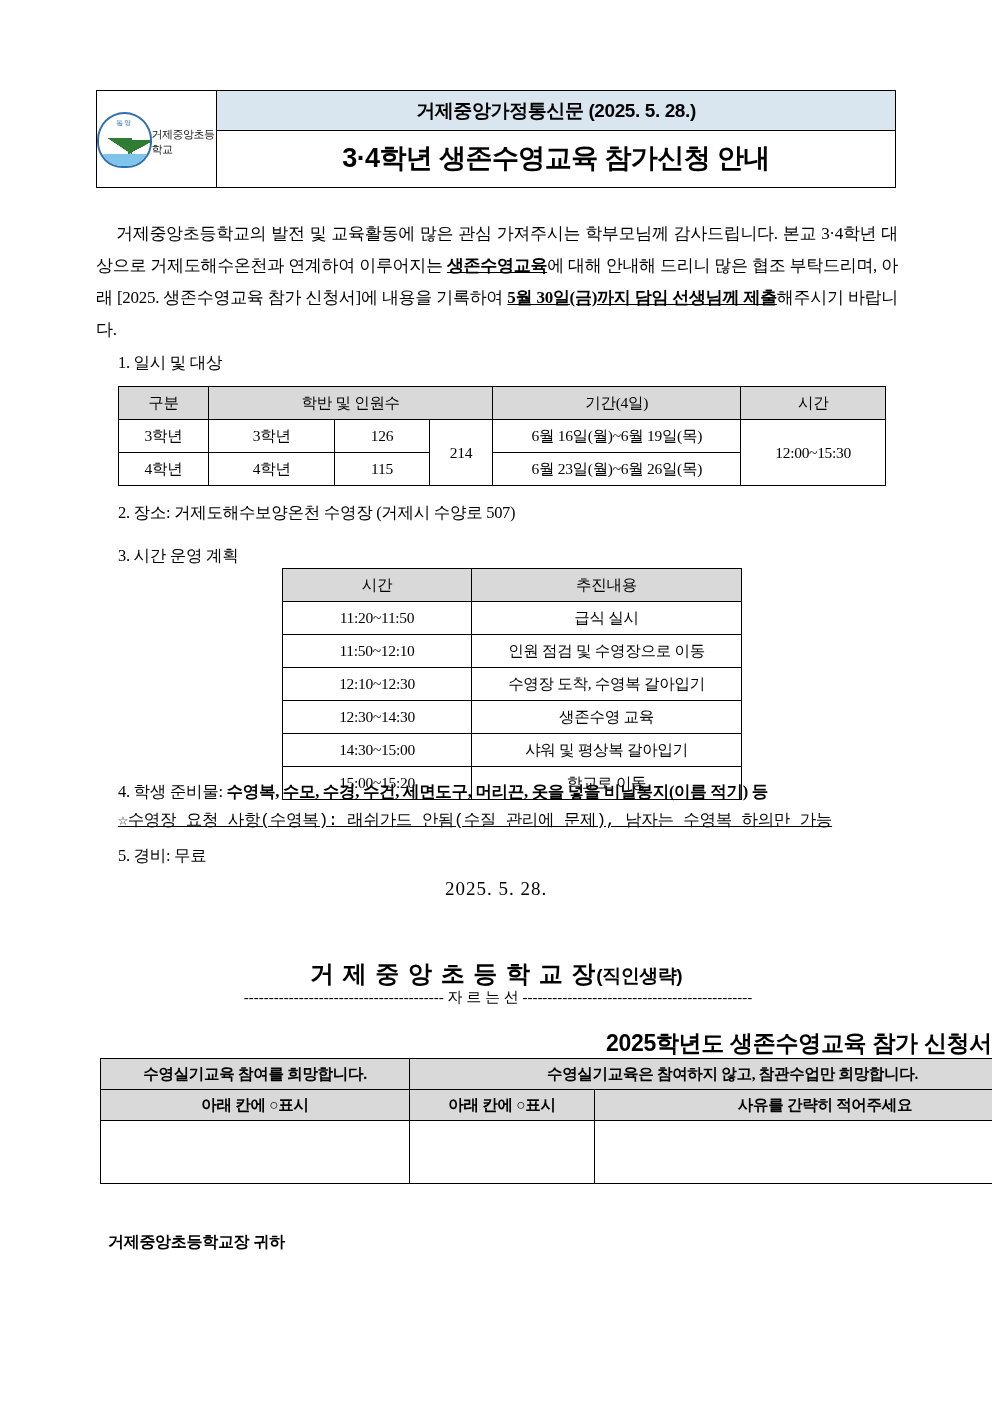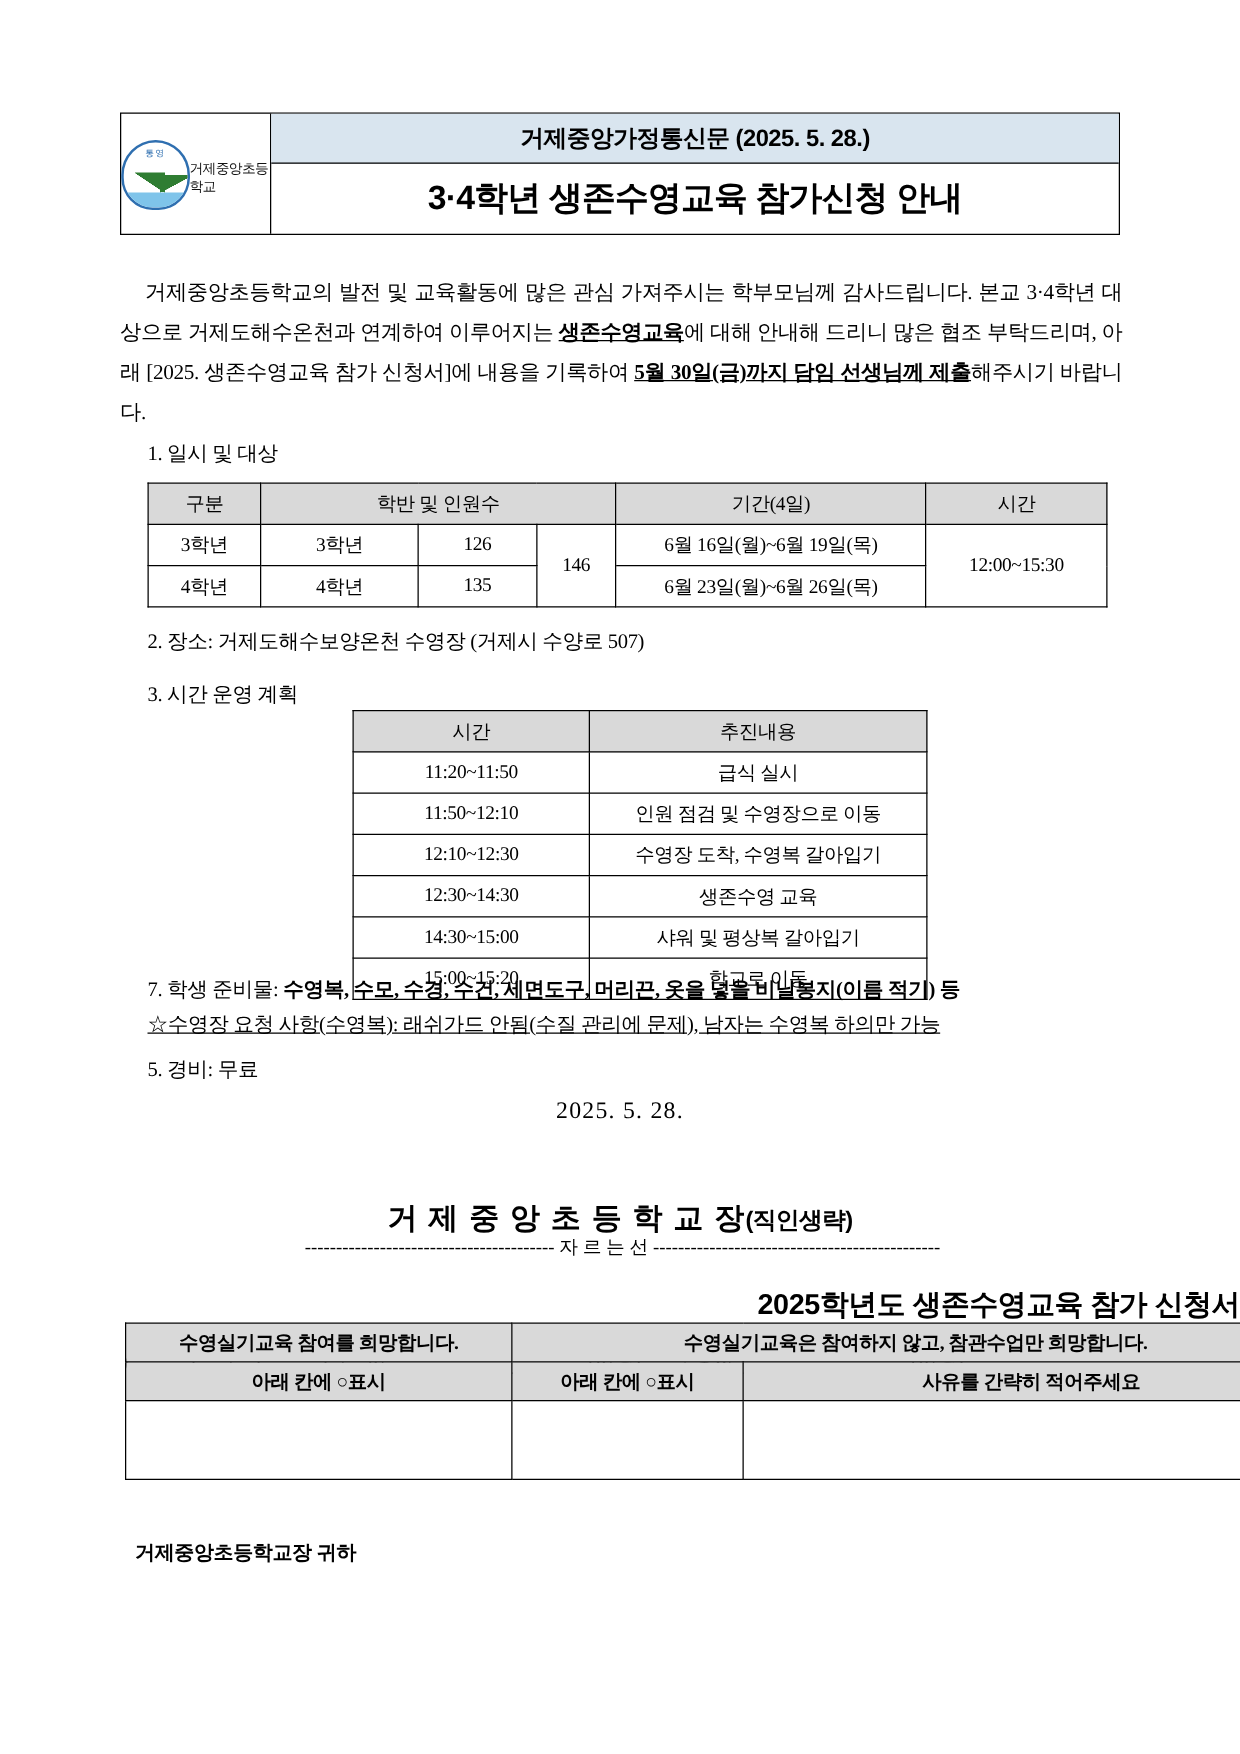--- a/index.html
+++ b/index.html
@@ -166,21 +166,21 @@
 
   #table2 {
     position: absolute;
     left: 282px;
     top: 568px;
     width: 460px;
   }
   #table2 td { height: 26px; }
 
   .bold { font-weight: bold; }
-  .uline { text-decoration: underline; }
+  .uline { text-decoration: underline; font-family: Liberation Mono, monospace; }
 
   
   .date-line {
     position: absolute;
     left: 0;
     right: 0;
     top: 878px;
     text-align: center;
     font-size: 19px;
     letter-spacing: 1px;
@@ -293,28 +293,28 @@
         <tr class="t-head">
       <td style="width:88px">구분</td>
       <td colspan="3" style="width:278px">학반 및 인원수</td>
       <td style="width:260px">기간(4일)</td>
       <td style="width:142px">시간</td>
     </tr>
     <tr>
       <td>3학년</td>
       <td style="width:128px">3학년</td>
       <td style="width:92px">126</td>
-      <td rowspan="2" style="width:58px">146</td>
+      <td rowspan="2" style="width:58px">214</td>
       <td>6월 16일(월)~6월 19일(목)</td>
       <td rowspan="2">12:00~15:30</td>
     </tr>
     <tr>
       <td>4학년</td>
       <td>4학년</td>
-      <td>135</td>
+      <td>115</td>
       <td>6월 23일(월)~6월 26일(목)</td>
     </tr>
   </tbody>
     </table>
 
   <div class="sec" id="sec2">2. 장소: 거제도해수보양온천 수영장 (거제시 수양로 507)</div>
 
   <div class="sec" id="sec3">3. 시간 운영 계획</div>
 
   <table id="table2">
@@ -344,21 +344,21 @@
       <td>샤워 및 평상복 갈아입기</td>
     </tr>
     <tr>
       <td>15:00~15:20</td>
       <td>학교로 이동</td>
     </tr>
   </tbody>
     </table>
 
   <div class="sec" id="sec4">
-    <span>7. 학생 준비물: </span><span class="bold">수영복, 수모, 수경, 수건, 세면도구, 머리끈, 옷을 넣을 비닐봉지(이름 적기) 등</span><br>
+    <span>4. 학생 준비물: </span><span class="bold">수영복, 수모, 수경, 수건, 세면도구, 머리끈, 옷을 넣을 비닐봉지(이름 적기) 등</span><br>
     <span class="uline">☆수영장 요청 사항(수영복): 래쉬가드 안됨(수질 관리에 문제), 남자는 수영복 하의만 가능</span>
   </div>
 
   <div class="sec" id="sec5">5. 경비: 무료</div>
 
   <div class="date-line">2025. 5. 28.</div>
   <div class="school-line">
     <span>거 제 중 앙 초 등 학 교 장</span><span class="small">(직인생략)</span>
   </div>
 

